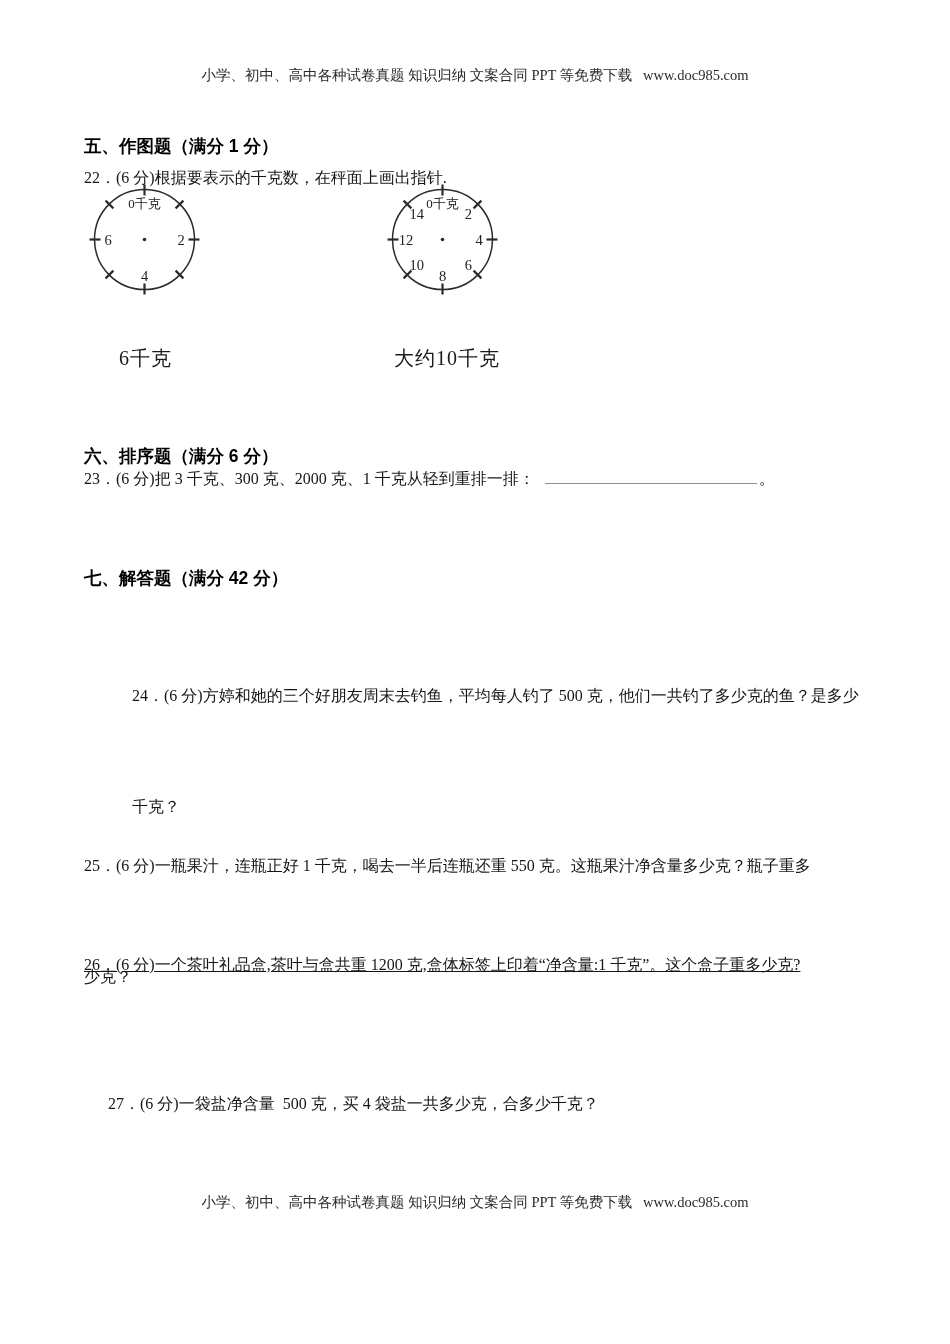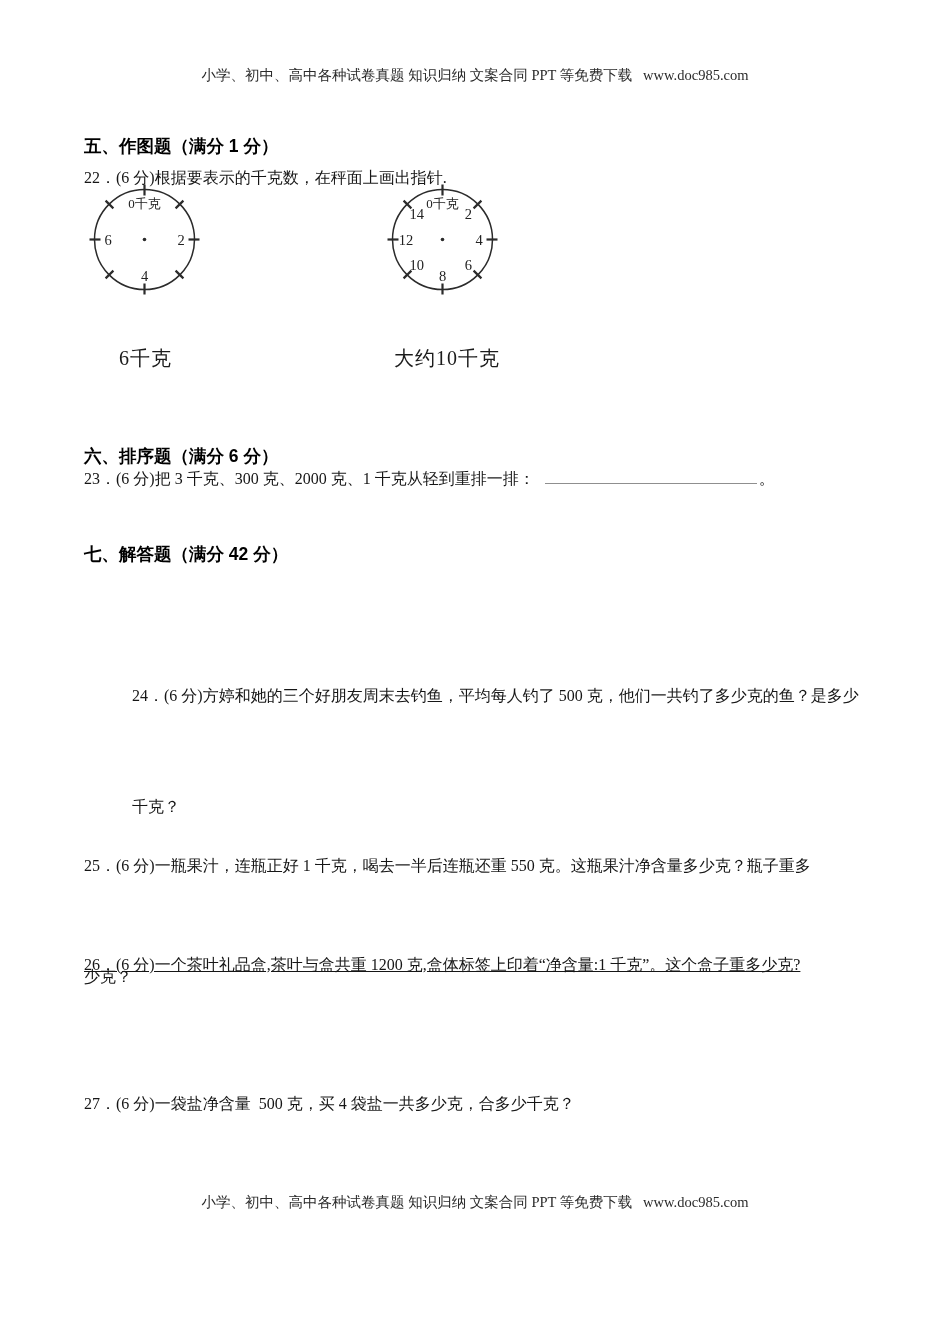--- a/index.html
+++ b/index.html
@@ -22,32 +22,32 @@
   .ftr{top:1193px;}
   .sec-heading{
     position:absolute;left:84px;
     font-family:"Liberation Sans","DejaVu Sans",sans-serif;
     font-weight:bold;
     font-size:17.5px;color:#000;
     white-space:pre;
   }
   .sec5{top:134px;}
   .sec6{top:444px;}
-  .sec7{top:542px;}
+  .sec7{top:566px;}
   .question{
     position:absolute;left:84px;
     font-size:16px;color:#161616;
     white-space:pre;
   }
   .q22{top:168px;}
   .q23{top:467px;}
   .q24{top:603px;line-height:37px;margin-left:48px;}
   .q25{top:773px;line-height:37px;}
   .q26{top:955px;text-decoration:underline;}
-  .q27{top:1094px;}
+  .q27{top:1094px;margin-left:24px;}
   .dial-fig{position:absolute;top:181px;width:117px;height:117px;}
   .dial1{left:86px;}
   .dial2{left:384px;}
   .dial-caption{
     position:absolute;top:345px;
     font-size:20px;color:#1b1b1b;
     white-space:pre;letter-spacing:1px;
   }
   .cap1{left:119px;}
   .cap2{left:394px;}

